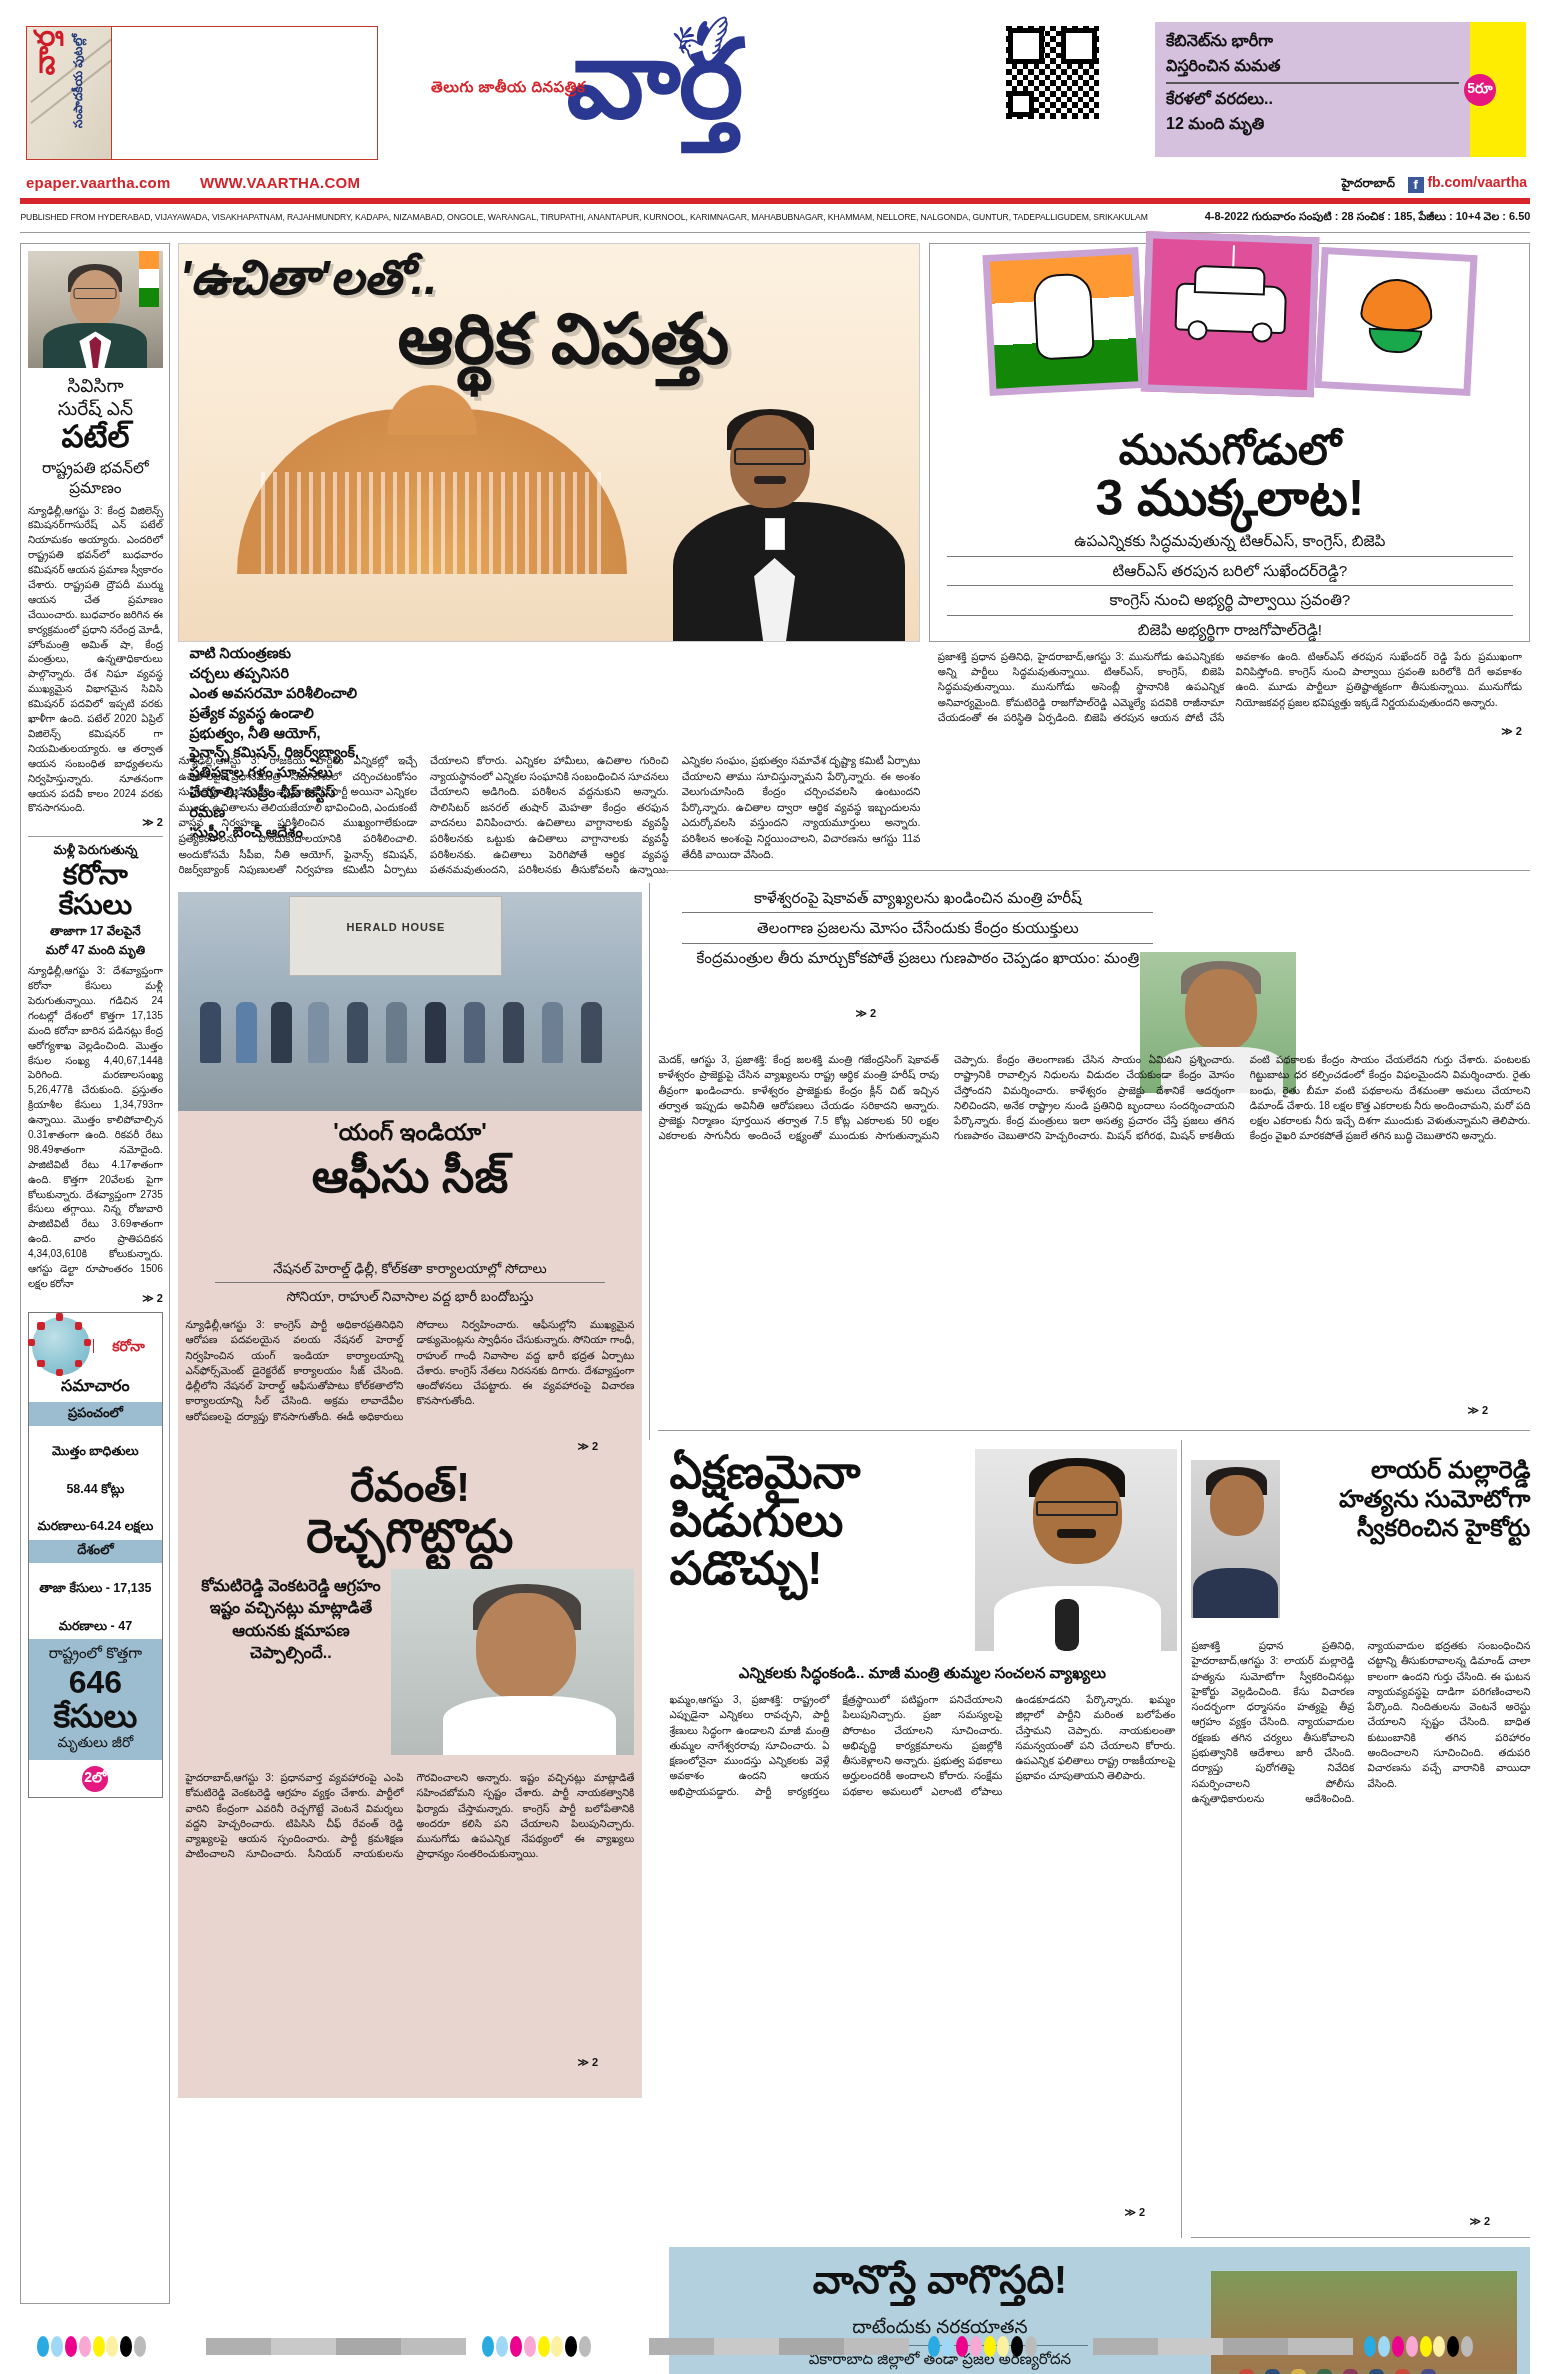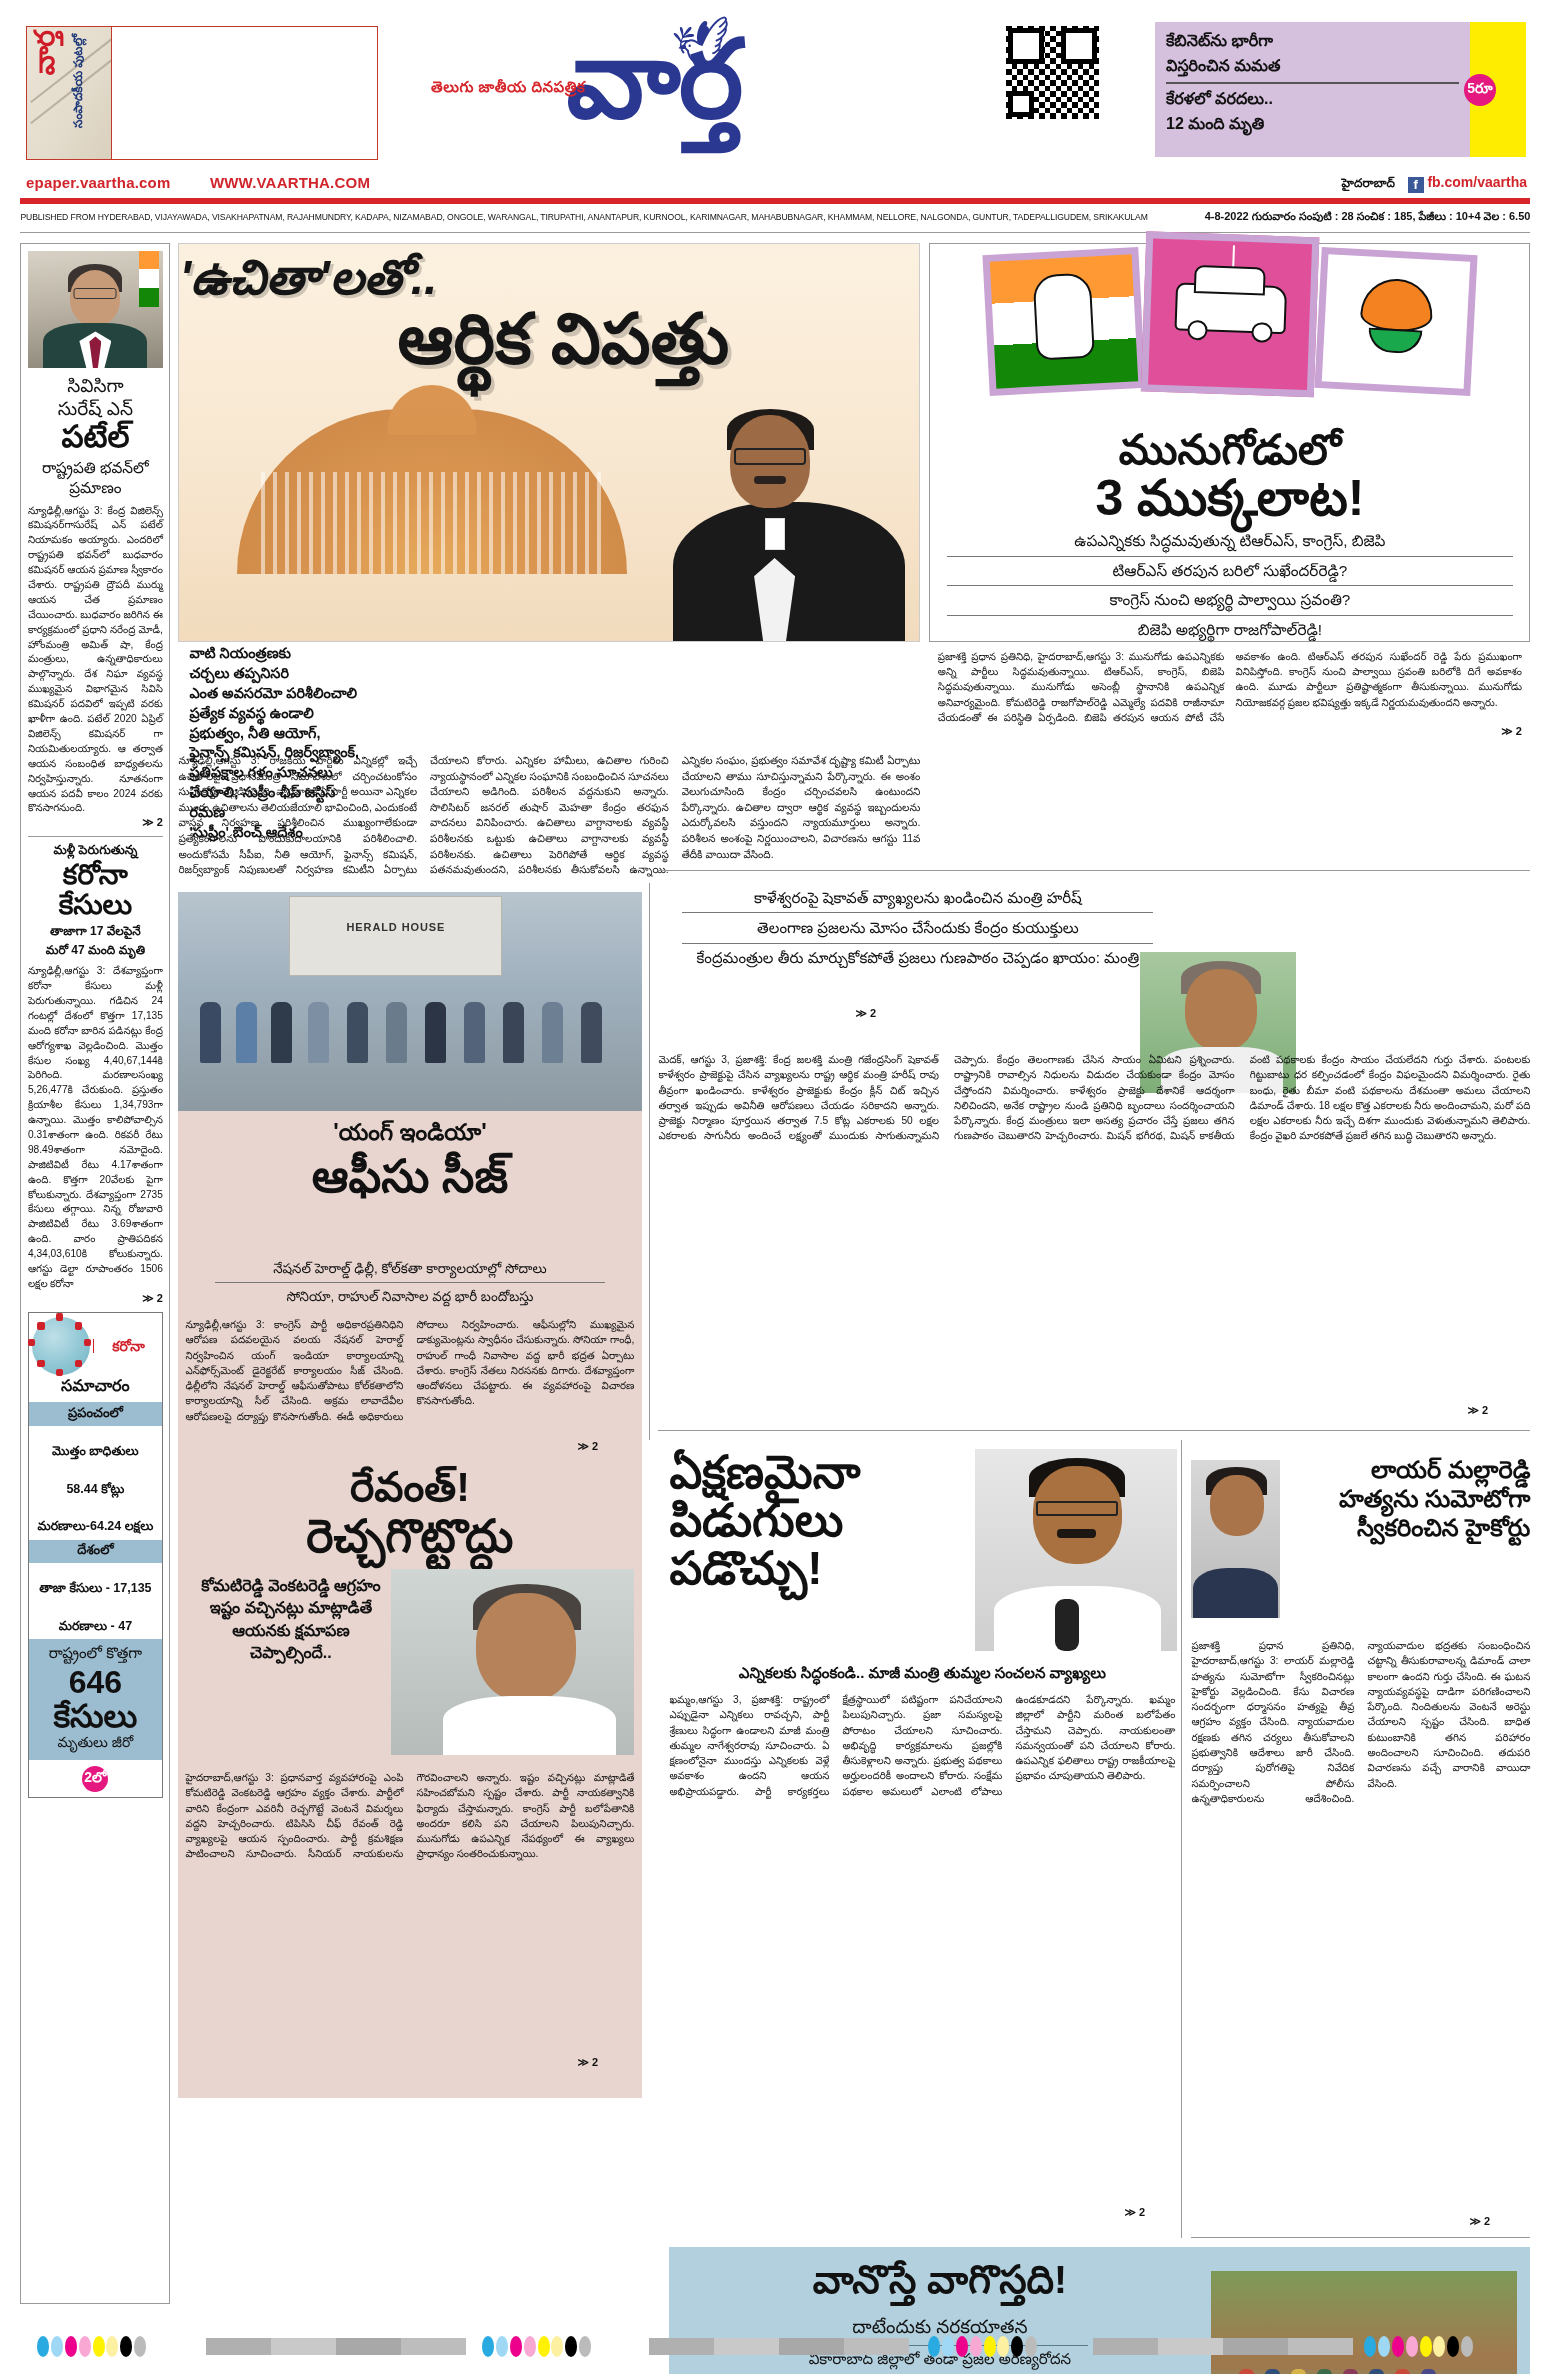--- a/index.html
+++ b/index.html
@@ -105,21 +105,21 @@
     font-size: 14px; font-weight: bold; display: flex; align-items: center; justify-content: center;
   }
 
   .url-row {
     position: absolute; left: 0; top: 174px; width: 100%; height: 28px;
   }
   .url-left {
     position: absolute; left: 26px; top: 0; font-size: 15px; font-weight: bold;
     color: #d1242b; letter-spacing: 0.2px;
   }
-  .url-left .s2 { margin-left: 35px; }
+  .url-left .s2 { margin-left: 25px; }
   .hyd-label { position:absolute; right: 156px; top: 1.9px; font-size: 12px; font-weight: bold; color:#111; }
   .fb-label { position:absolute; right: 24px; top: 0px; font-size: 14px; font-weight: bold; color:#d1242b; }
   .fb-icon {
     display:inline-block; width: 16px; height: 16px; background:#3b5998; color:#fff;
     font-size: 13px; font-weight: bold; text-align:center; line-height:16px; margin-right:3.7px;
     vertical-align: -1.9px;
   }
   .red-bar { position: absolute; left: 20.4px; top: 198px; width: 1510px; height: 5.6px; background: #d8252c; }
 
   .pub-row { position: absolute; left: 20.4px; top: 210px; width: 1510px; height: 20.4px; }

